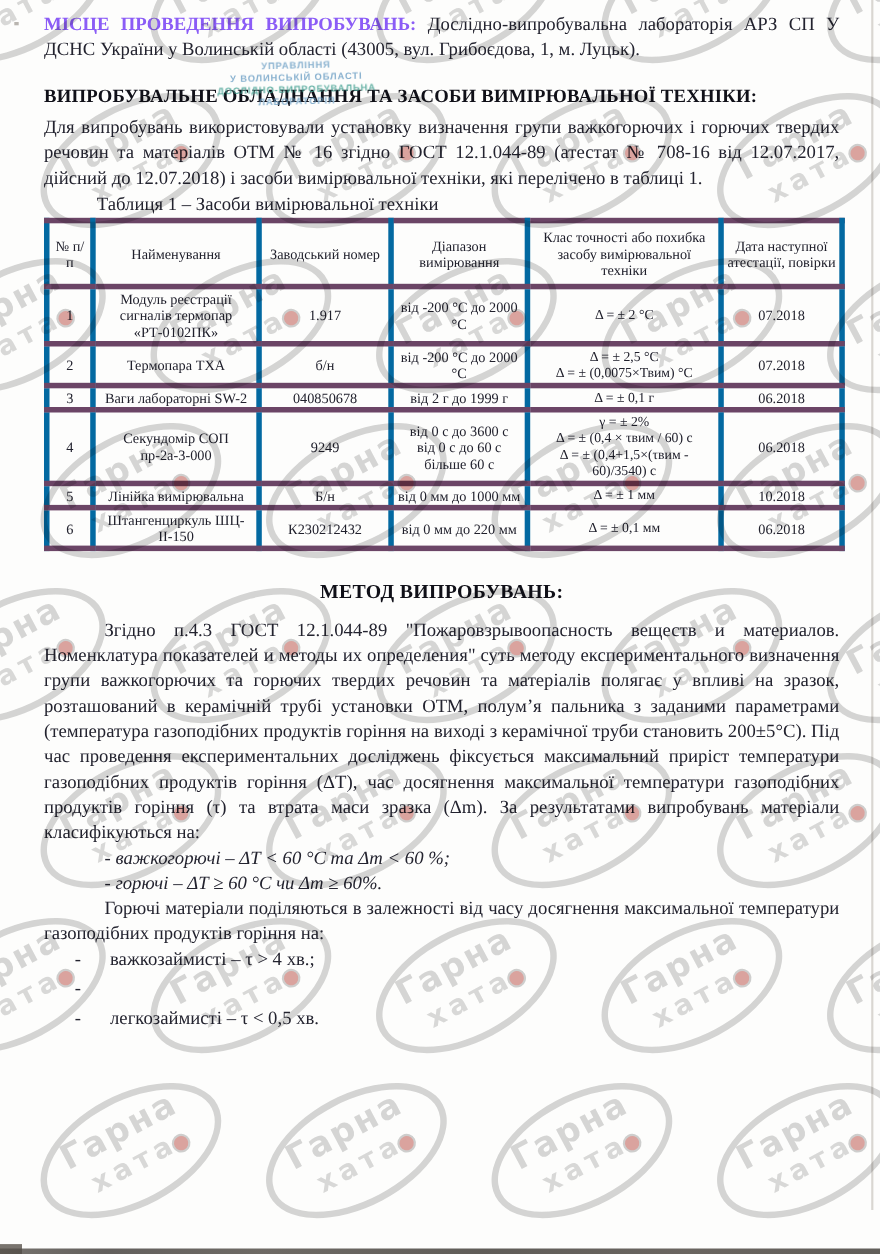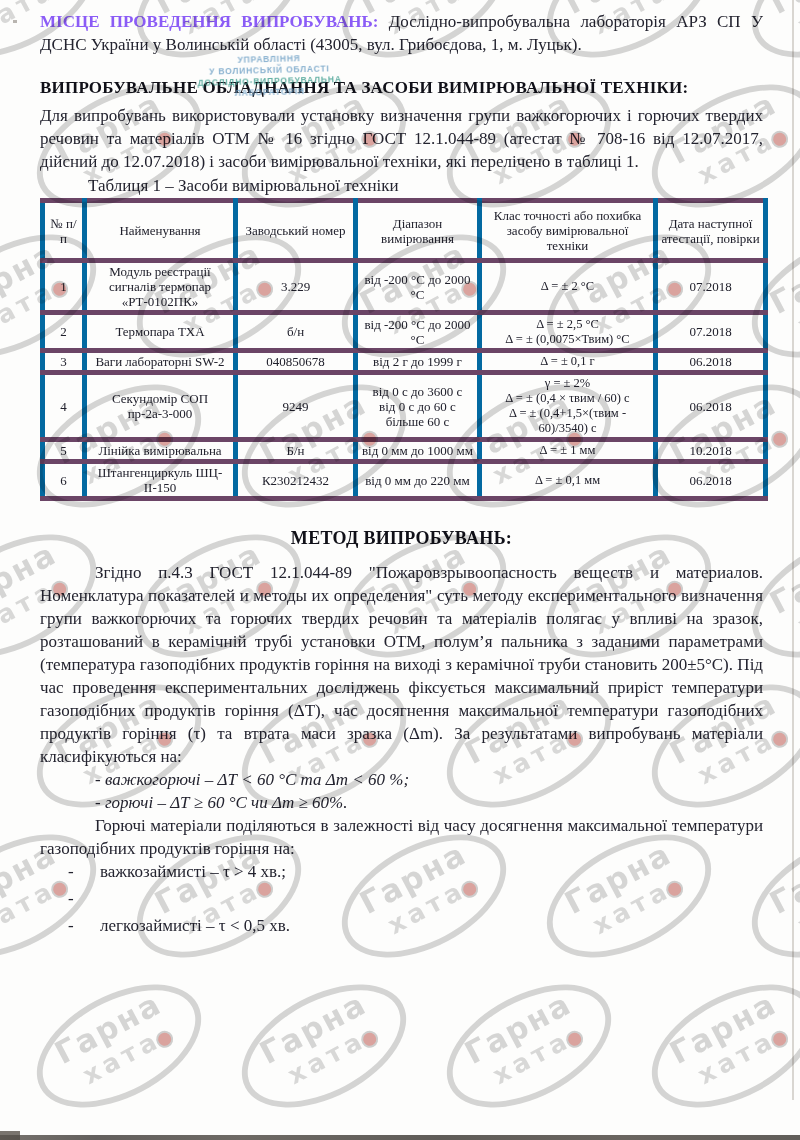--- a/index.html
+++ b/index.html
@@ -108,21 +108,21 @@
             <th>Заводський номер</th>
             <th>Діапазон вимірювання</th>
             <th>Клас точності або похибка засобу вимірювальної техніки</th>
             <th>Дата наступної атестації, повірки</th>
           </tr>
         </thead>
       <tbody id="t-body">
           <tr>
             <td class="c0">1</td>
             <td class="c1">Модуль реєстрації сигналів термопар «РТ-0102ПК»</td>
-            <td class="c2">3.229</td>
+            <td class="c2">1.917</td>
             <td class="c3">від -200 °С до 2000 °С</td>
             <td class="c4">Δ = ± 2 °С</td>
             <td class="c5">07.2018</td>
           </tr>
           <tr>
             <td class="c0">2</td>
             <td class="c1">Термопара ТХА</td>
             <td class="c2">б/н</td>
             <td class="c3">від -200 °С до 2000 °С</td>
             <td class="c4">Δ = ± 2,5 °С

